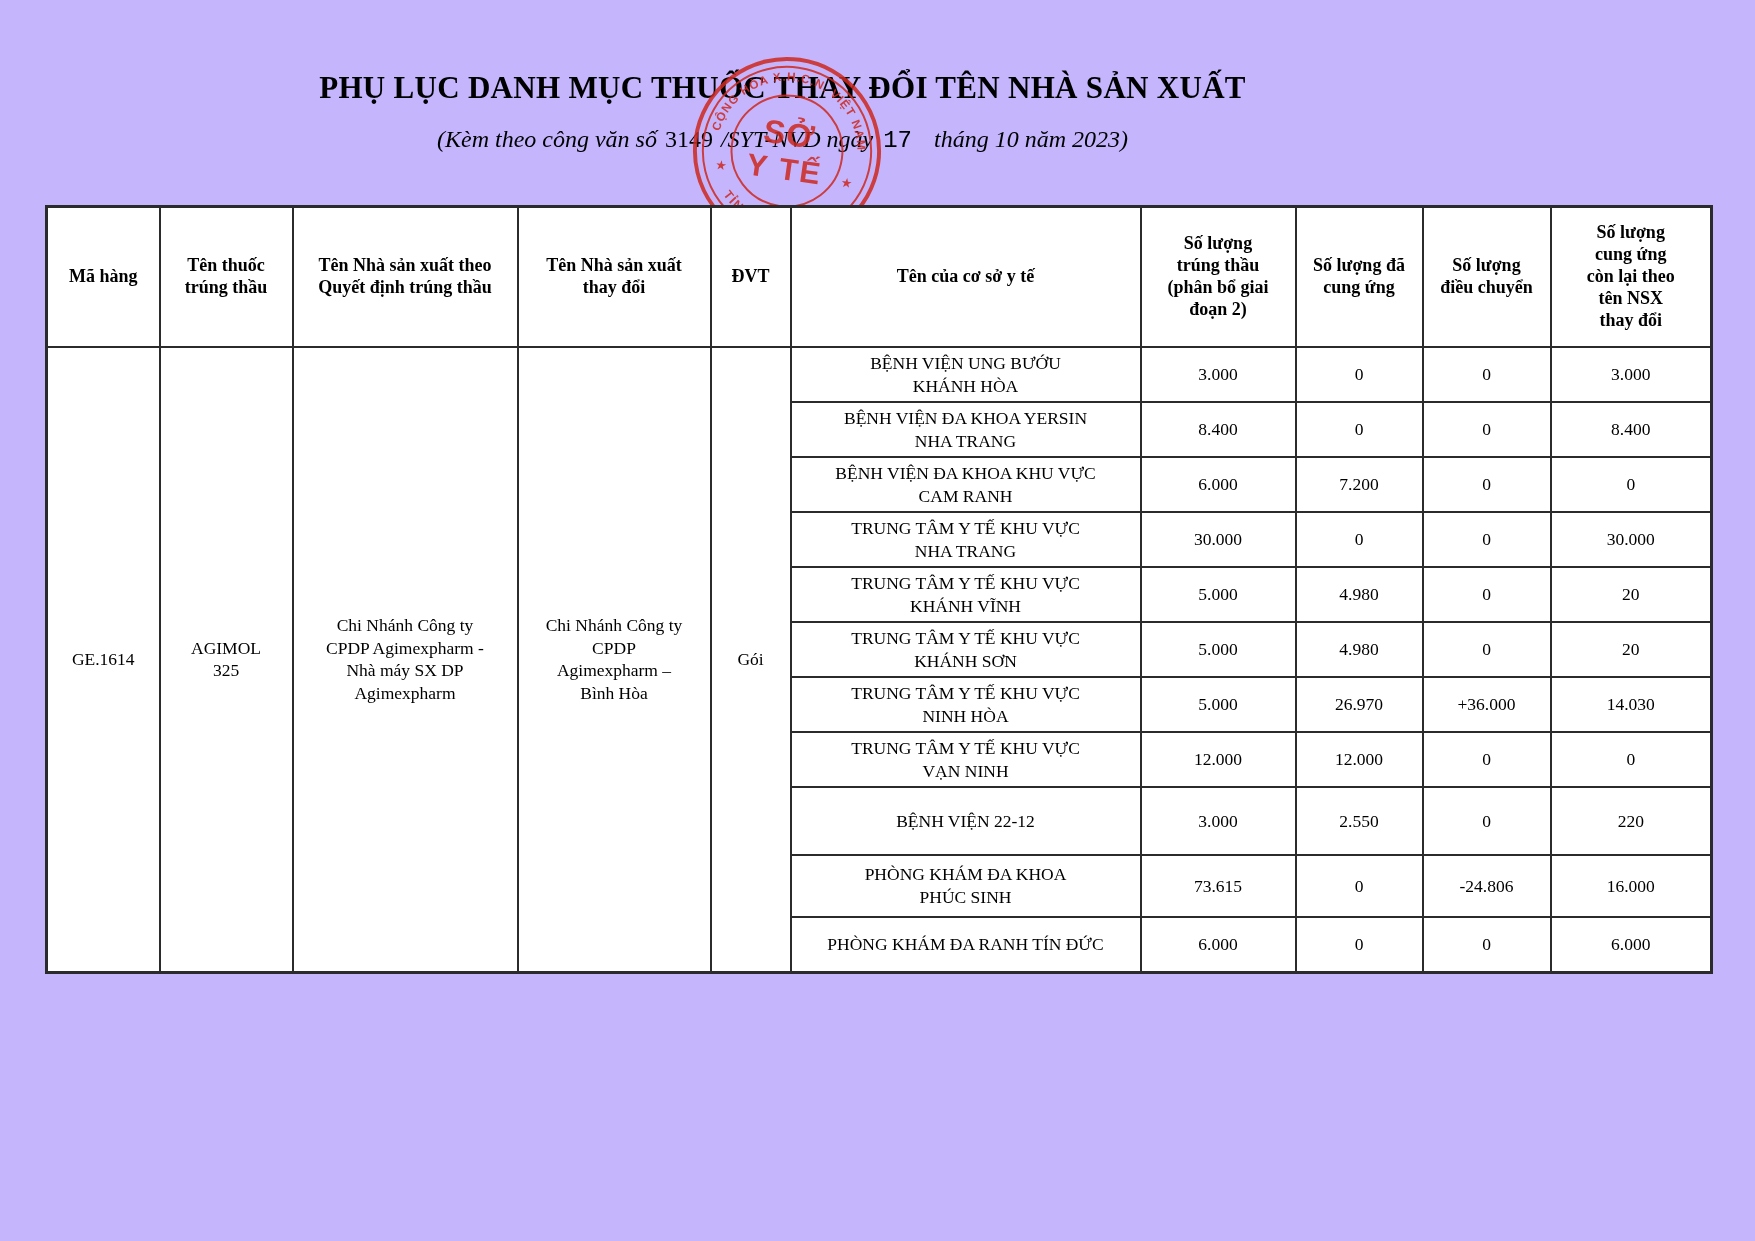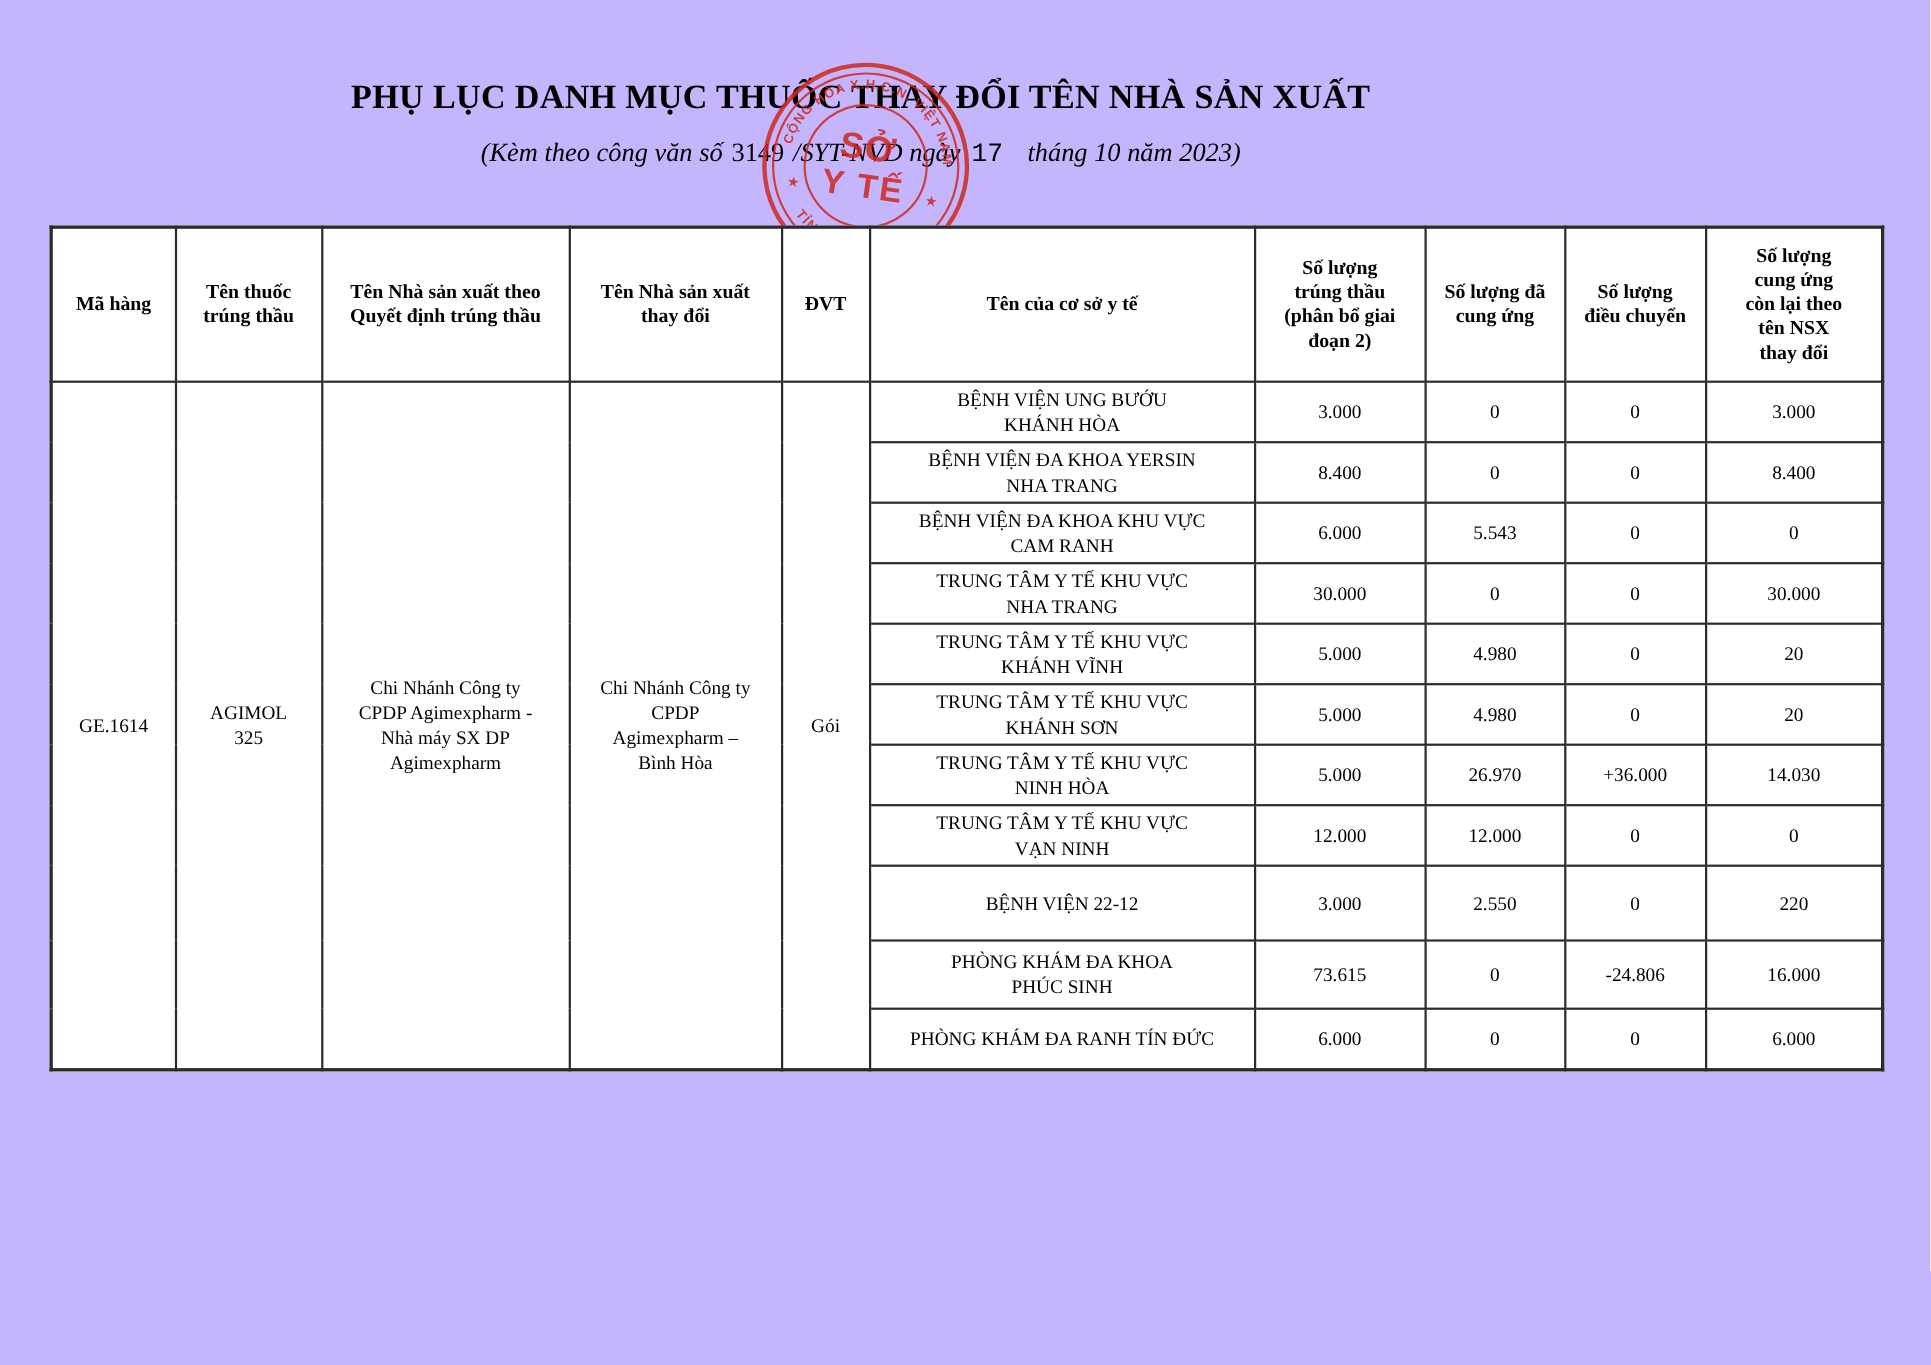--- a/index.html
+++ b/index.html
@@ -182,21 +182,21 @@
 NHA TRANG</td>
         <td>8.400</td>
         <td>0</td>
         <td>0</td>
         <td>8.400</td>
       </tr>
       <tr class="r">
         <td class="facility">BỆNH VIỆN ĐA KHOA KHU VỰC
 CAM RANH</td>
         <td>6.000</td>
-        <td>5.543</td>
+        <td>7.200</td>
         <td>0</td>
         <td>0</td>
       </tr>
       <tr class="r">
         <td class="facility">TRUNG TÂM Y TẾ KHU VỰC
 NHA TRANG</td>
         <td>30.000</td>
         <td>0</td>
         <td>0</td>
         <td>30.000</td>

